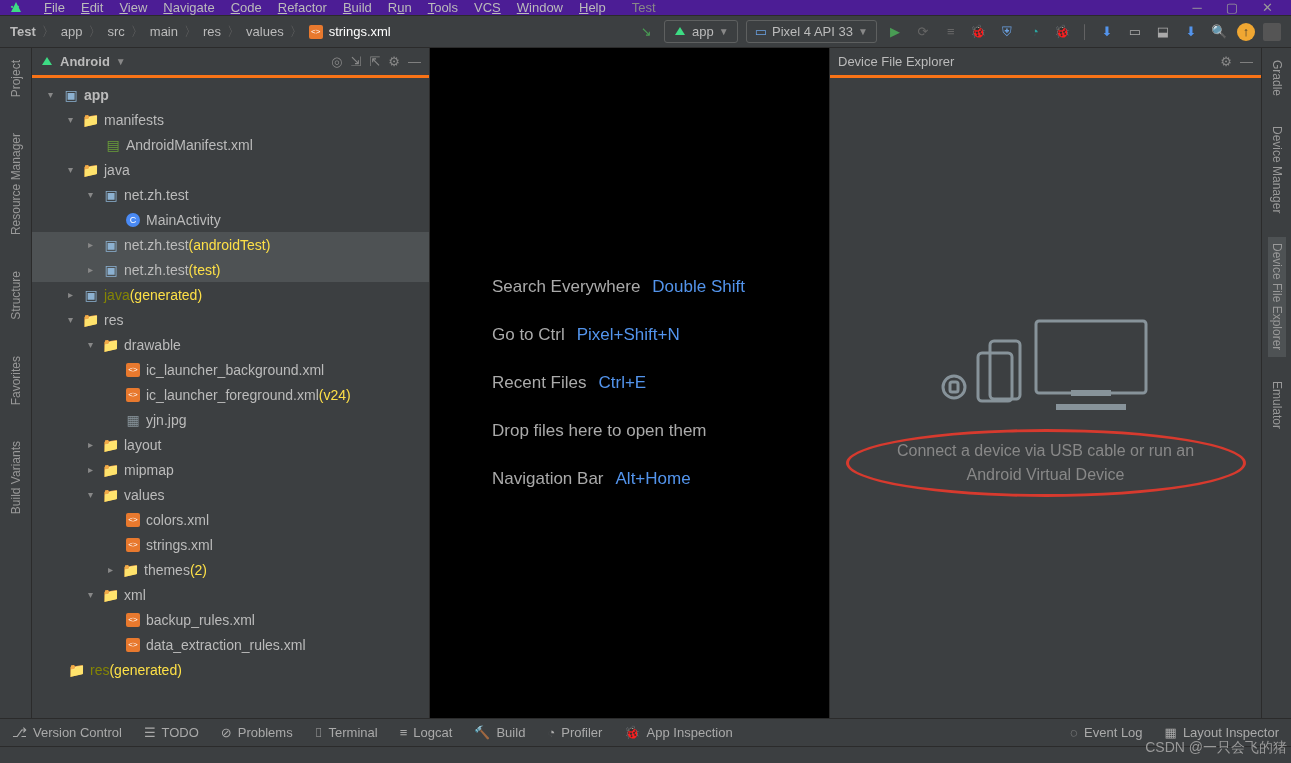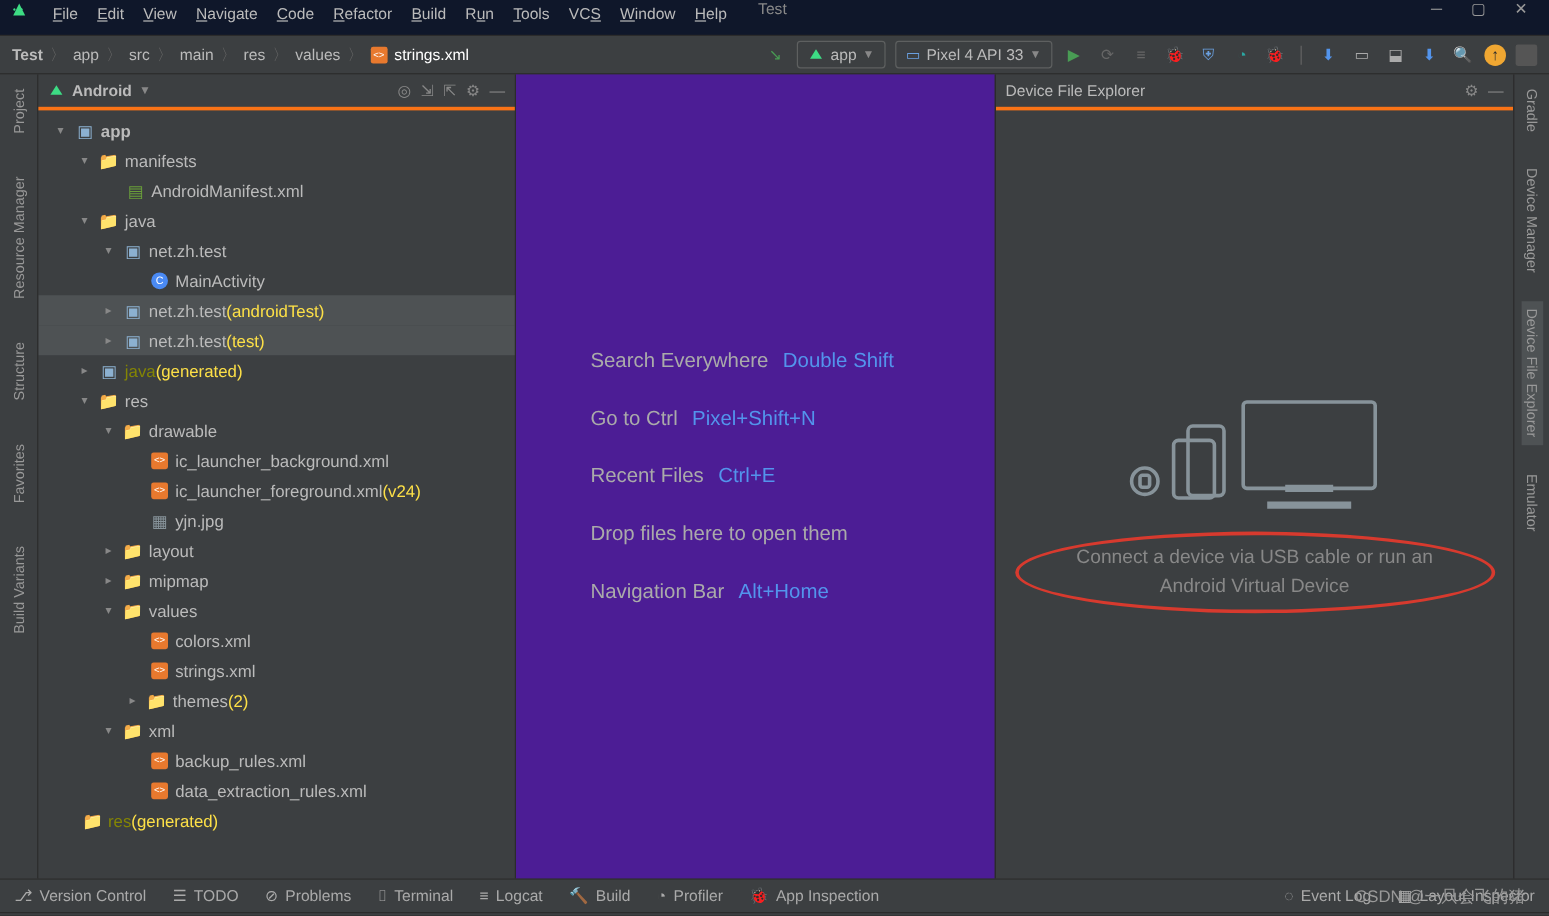--- a/index.html
+++ b/index.html
@@ -1,17 +1,17 @@
 <!DOCTYPE html>
 <html><head>
 <meta charset="utf-8">
 <style>
 * { margin:0; padding:0; box-sizing:border-box; font-family:"Segoe UI",Arial,sans-serif; }
 body { width:1291px; height:763px; background:#2b2b2b; color:#bbb; font-size:13px; overflow:hidden; position:relative; }
-.menubar { height:30px; background:#0f172a; display:flex; align-items:flex-start; padding:0 8px; border-bottom:1px solid #2b2b2b; }
+.menubar { height:16px; background:#4c1d95; display:flex; align-items:center; padding:0 8px; border-bottom:1px solid #2b2b2b; }
 .menubar .logo { width:18px; height:18px; margin-right:10px; display:flex; align-items:center; }
 .menubar .item { padding:4px 8px; cursor:pointer; }
 .menubar .u { text-decoration:underline; }
 .menubar .proj { margin-left:18px; color:#888; }
 .menubar .win { margin-left:auto; display:flex; gap:24px; padding-right:10px; color:#999; }
 .toolbar { height:32px; background:#3c3f41; display:flex; align-items:center; padding:0 10px; border-bottom:1px solid #2b2b2b; gap:4px; }
 .breadcrumb { display:flex; align-items:center; gap:6px; color:#bbb; }
 .bc-sep { color:#666; }
 .bc-file { color:#fff; }
 .tb-right { margin-left:auto; display:flex; align-items:center; gap:8px; }
@@ -36,33 +36,33 @@
 .tn .chev { width:14px; display:inline-block; color:#888; font-size:10px; }
 .tn .ic { width:18px; display:inline-flex; align-items:center; justify-content:center; margin-right:4px; }
 .folder { color:#87939a; }
 .pkg { color:#8cb1d1; }
 .file-c { background:#4a8af4; border-radius:8px; width:14px; height:14px; display:flex; align-items:center; justify-content:center; font-size:9px; color:#fff; }
 .file-xml { background:#e8792e; width:14px; height:14px; border-radius:2px; display:flex; align-items:center; justify-content:center; font-size:8px; color:#fff; }
 .file-img { color:#87939a; }
 .generated { color:#848504; }
 .muted { color:#fde047; }
 .ind { display:inline-block; }
-.center { flex:1; background:#4c1d95; display:flex; flex-direction:column; justify-content:center; align-items:flex-start; padding-left:62px; gap:28px; font-size:17px; color:#aaa; }
+.center { flex:1; background:#000000; display:flex; flex-direction:column; justify-content:center; align-items:flex-start; padding-left:62px; gap:28px; font-size:17px; color:#aaa; }
 .center .row { display:flex; gap:12px; }
 .center .key { color:#5394ec; }
 .device-explorer { width:432px; background:#3c3f41; border-left:1px solid #2b2b2b; display:flex; flex-direction:column; }
 .de-body { flex:1; display:flex; flex-direction:column; align-items:center; justify-content:center; gap:20px; position:relative; }
 .devices-svg { display:flex; align-items:flex-end; gap:14px; color:#87939a; }
 .de-msg { text-align:center; color:#888; font-size:16px; line-height:1.5; padding:0 30px; position:relative; }
 .ellipse { position:absolute; border:3px solid #d73a2e; border-radius:50%; width:400px; height:68px; left:50%; top:50%; transform:translate(-50%,-50%); pointer-events:none; }
 .bottombar { height:28px; background:#3c3f41; display:flex; align-items:center; padding:0 12px; gap:22px; border-top:1px solid #2b2b2b; }
 .bb-item { display:flex; align-items:center; gap:6px; color:#aaa; cursor:pointer; font-size:13px; }
 .bb-right { margin-left:auto; display:flex; gap:22px; }
 .statusbar { height:25px; background:#3c3f41; display:flex; align-items:center; padding:0 10px; border-top:1px solid #2b2b2b; color:#aaa; font-size:13px; gap:8px; }
-.watermark { position:absolute; bottom:6px; right:20px; color:#999; font-size:14px; z-index:100; }
+.watermark { position:absolute; bottom:6px; right:4px; color:#999; font-size:14px; z-index:100; }
 svg { display:block; }
 </style>
 </head>
 <body>
 
 <div class="menubar">
   <span class="logo">
     <svg width="16" height="16" viewBox="0 0 16 16">
         <path fill="#3ddc84" d="M3 12 L8 2 L13 12 Z M5 7 a1 1 0 1 1 0-.1 M11 7 a1 1 0 1 1 0-.1"></path>
       </svg>

